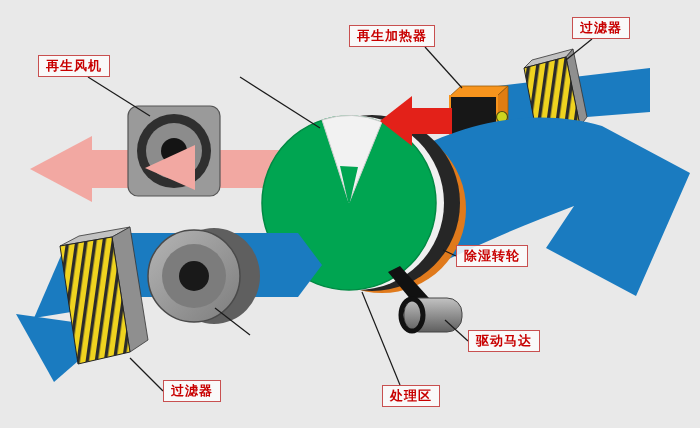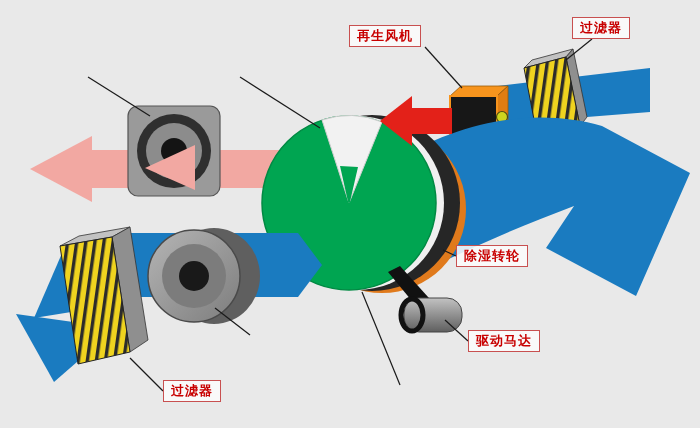--- a/index.html
+++ b/index.html
@@ -111,19 +111,21 @@
       <line x1="425" y1="47" x2="462" y2="88"></line>
       <line x1="592" y1="39" x2="566" y2="60"></line>
       <line x1="456" y1="256" x2="443" y2="250"></line>
       <line x1="468" y1="341" x2="445" y2="320"></line>
       <line x1="400" y1="385" x2="362" y2="292"></line>
       <line x1="250" y1="335" x2="215" y2="308"></line>
       <line x1="163" y1="391" x2="130" y2="358"></line>
     </g>
   </svg>
 
-  <div class="label" style="left:349px;top:25px">再生风机</div>
+  <div class="label" style="left:38px;top:55px">再生风机</div>
+  <div class="label" style="left:349px;top:25px">再生加热器</div>
   <div class="label" style="left:572px;top:17px">过滤器</div>
   <div class="label" style="left:468px;top:330px">驱动马达</div>
   <div class="label" style="left:456px;top:245px">除湿转轮</div>
+  <div class="label" style="left:382px;top:385px">处理区</div>
   <div class="label" style="left:163px;top:380px">过滤器</div>
 
 </div>
 
 </body></html>

